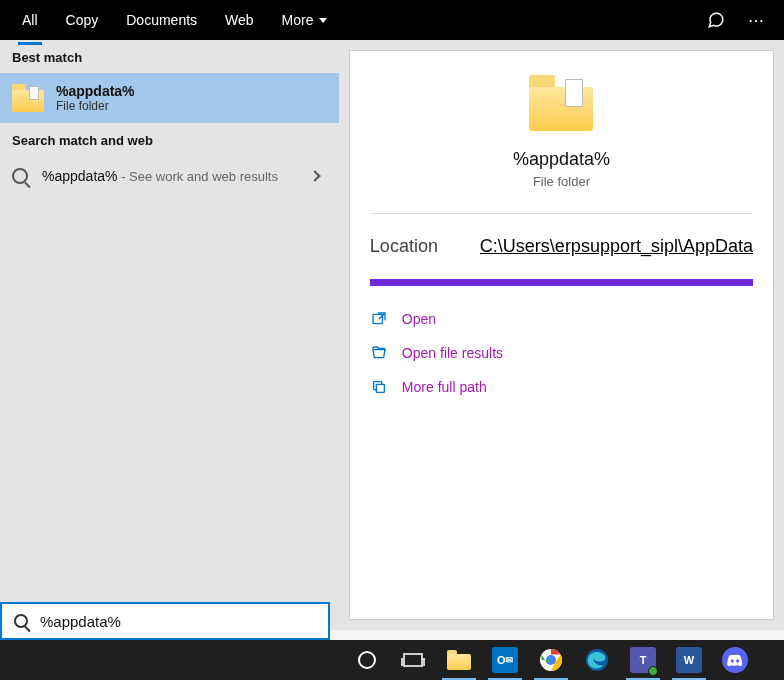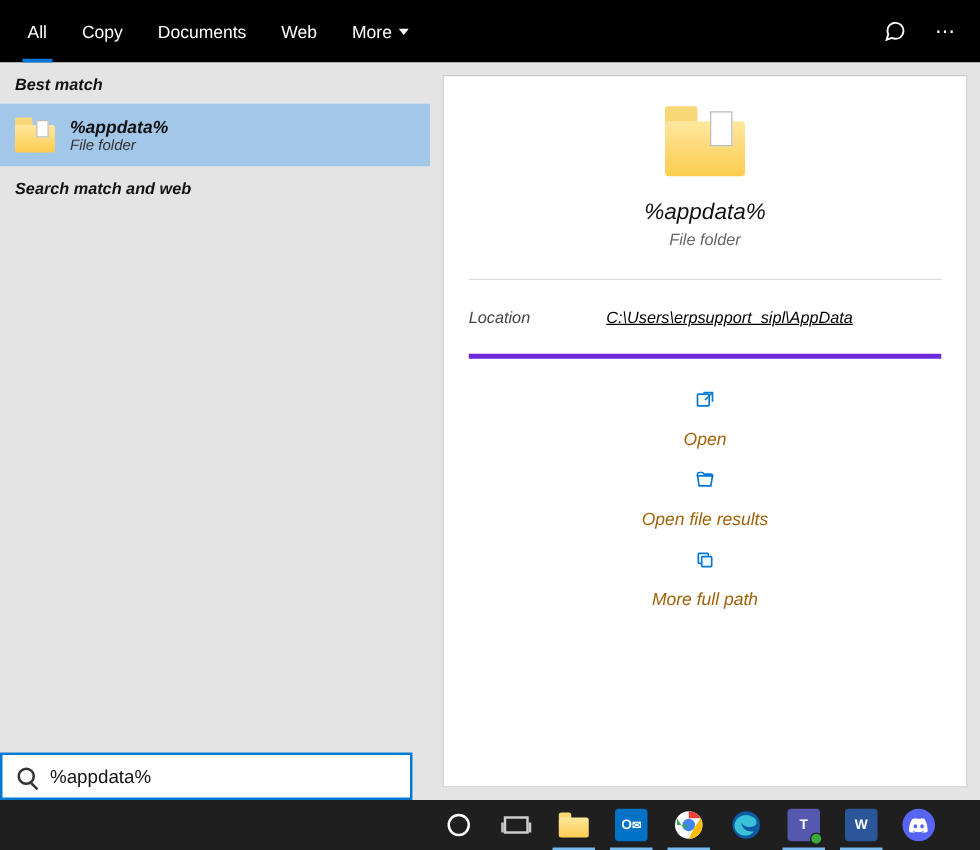--- a/index.html
+++ b/index.html
@@ -1,26 +1,26 @@
 <!DOCTYPE html>
 <html><head>
   <meta charset="utf-8">
   <style>
     * { margin: 0; padding: 0; box-sizing: border-box; font-family: 'Segoe UI', Tahoma, sans-serif; }
     body { width: 784px; height: 680px; overflow: hidden; background: #f4f4f4; position: relative; }
     
-    .topbar { background: #000; height: 50px; display: flex; align-items: center; padding: 0 8px; }
+    .topbar { background: #000; height: 40px; display: flex; align-items: center; padding: 0 8px; }
     .tab { color: #fff; padding: 0 14px; height: 50px; display: flex; align-items: center; font-size: 14px; cursor: pointer; position: relative; }
     .tab.active::after { content: ''; position: absolute; bottom: 0; left: 10px; right: 10px; height: 3px; background: #0078d4; }
     .tab-more { display: flex; gap: 5px; }
     .chev-down { width: 0; height: 0; border-left: 4px solid transparent; border-right: 4px solid transparent; border-top: 5px solid #fff; }
     .topbar-spacer { flex: 1; }
     .topbar-icon { color: #fff; width: 40px; height: 50px; display: flex; align-items: center; justify-content: center; cursor: pointer; font-size: 16px; }
     
-    .content { display: flex; height: 590px; font-style: italic; }
+    .content { display: flex; height: 590px; }
     .left-panel { width: 344px; background: #e4e4e4; }
     .section-header { font-weight: 600; font-size: 13px; padding: 10px 12px 8px; color: #111; }
     
     .best-match-item { background: #a3c7e8; padding: 10px 12px; display: flex; gap: 12px; align-items: center; }
     .folder-icon-sm { width: 32px; height: 28px; position: relative; }
     .folder-body { position: absolute; bottom: 0; left: 0; width: 32px; height: 22px; background: linear-gradient(#ffe79e, #fccc4e); border-radius: 2px; }
     .folder-tab { position: absolute; top: 0; left: 0; width: 14px; height: 8px; background: #f8d776; border-radius: 2px 2px 0 0; }
     .folder-paper { position: absolute; top: 2px; right: 5px; width: 10px; height: 14px; background: #fff; border: 1px solid #bbb; }
     .bm-text { display: flex; flex-direction: column; }
     .bm-title { font-weight: 600; font-size: 14px; color: #111; }
@@ -36,26 +36,26 @@
     .right-panel { flex: 1; padding: 10px; background: #e4e4e4; }
     .preview-card { background: #fff; border: 1px solid #ccc; height: 100%; padding: 24px 20px 20px; }
     .preview-header { display: flex; flex-direction: column; align-items: center; padding-bottom: 24px; border-bottom: 1px solid #ddd; }
     .folder-icon-lg { width: 64px; height: 56px; position: relative; margin-bottom: 18px; }
     .folder-icon-lg .folder-body { width: 64px; height: 44px; border-radius: 3px; }
     .folder-icon-lg .folder-tab { width: 26px; height: 14px; }
     .folder-icon-lg .folder-paper { width: 18px; height: 28px; right: 10px; top: 4px; }
     .preview-title { font-size: 18px; font-weight: 400; color: #111; }
     .preview-sub { font-size: 13px; color: #666; margin-top: 4px; }
     
-    .location-row { display: flex; padding: 22px 0; border-bottom: 4px solid #6d28d9; font-size: 13px; }
+    .location-row { display: flex; padding: 22px 0; border-bottom: 7px solid #6d28d9; font-size: 18px; }
     .loc-label { width: 110px; color: #444; }
     .loc-value { color: #000000; text-decoration: underline; cursor: pointer; }
     
     .actions { padding-top: 16px; }
-    .action-item { display: flex; align-items: center; gap: 14px; padding: 8px 0; cursor: pointer; font-size: 14px; color: #a16207; flex-direction: column; }
+    .action-item { display: flex; align-items: center; gap: 14px; padding: 8px 0; cursor: pointer; font-size: 14px; color: #a21caf; }
     .action-icon { width: 18px; height: 18px; display: flex; align-items: center; justify-content: center; color: #0078d4; }
     
     .searchbox-wrap { position: absolute; bottom: 40px; left: 0; width: 330px; height: 38px; background: #fff; border: 2px solid #0078d4; display: flex; align-items: center; padding: 0 12px; gap: 12px; }
     .searchbox-icon { width: 14px; height: 14px; border: 2px solid #333; border-radius: 50%; position: relative; }
     .searchbox-icon::after { content: ''; position: absolute; width: 7px; height: 2px; background: #333; bottom: -4px; right: -5px; transform: rotate(45deg); }
     .searchbox-input { border: none; outline: none; flex: 1; font-size: 15px; color: #111; }
     
     .taskbar { position: absolute; bottom: 0; left: 0; right: 0; height: 40px; background: #1f1f1f; display: flex; align-items: center; padding-left: 344px; }
     .tb-icon { width: 46px; height: 40px; display: flex; align-items: center; justify-content: center; cursor: pointer; color: #fff; position: relative; }
     .tb-underline::after { content: ''; position: absolute; bottom: 0; left: 6px; right: 6px; height: 2px; background: #76b9ed; }
@@ -95,20 +95,27 @@
         <div class="folder-tab"></div>
         <div class="folder-body"></div>
         <div class="folder-paper"></div>
       </div>
       <div class="bm-text">
         <div class="bm-title">%appdata%</div>
         <div class="bm-sub">File folder</div>
       </div>
     </div>
     <div class="section-header">Search match and web</div>
+    <div class="web-item">
+      <div class="search-icon-sm"></div>
+      <div class="web-text">
+        <span>%appdata%</span><span class="web-hint"> - See work and web results</span>
+      </div>
+      <div class="chev-right"></div>
+    </div>
   </div>
 
   <div class="right-panel">
     <div class="preview-card">
       <div class="preview-header">
         <div class="folder-icon-lg">
           <div class="folder-tab"></div>
           <div class="folder-body"></div>
           <div class="folder-paper"></div>
         </div>

